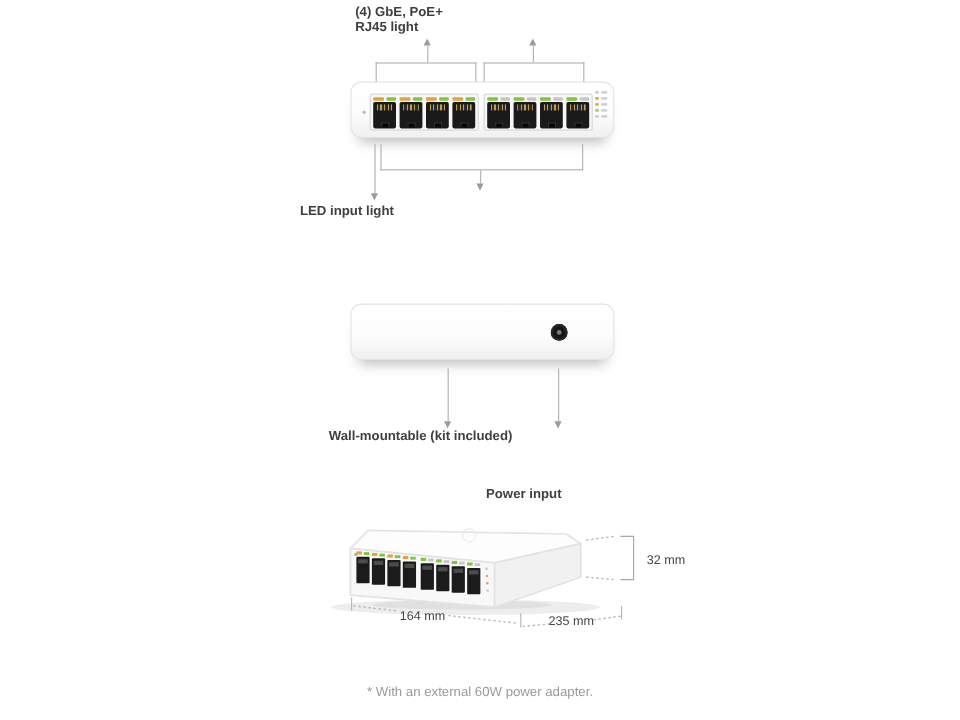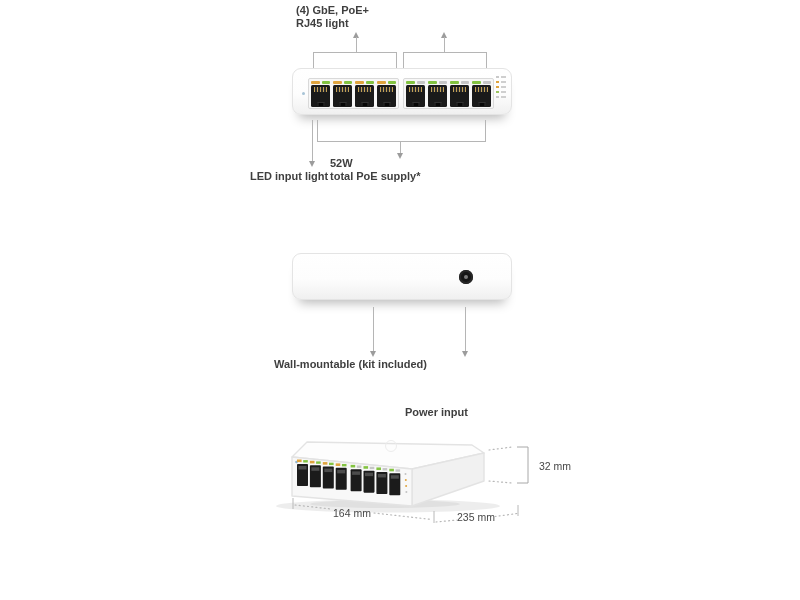--- a/index.html
+++ b/index.html
@@ -184,24 +184,20 @@
 
   <div class="abs vline" style="left:311.5px; top:120px; height:41px;"></div>
   <div class="abs arrow-down" style="left:309px; top:161px;"></div>
   <div class="abs callout" style="left:250px; top:170px; width:120px;">
     <div>LED input light</div>
   </div>
 
   <div class="abs bracket-up" style="left:317px; top:120px; width:169px; height:22px;"></div>
   <div class="abs vline" style="left:399.5px; top:142px; height:11px;"></div>
   <div class="abs arrow-down" style="left:397px; top:153px;"></div>
-  <div class="abs callout" style="left:330px; top:157px; width:140px;">
-    <div>52W</div>
-    <div>total PoE supply*</div>
-  </div>
 
   <div class="device" style="left:292px; top:253px;">
     <div class="power-jack">
         <i></i>
       </div>
   </div>
 
   <div class="abs vline" style="left:372.5px; top:307px; height:44px;"></div>
   <div class="abs arrow-down" style="left:370px; top:351px;"></div>
   <div class="abs callout" style="left:274px; top:358px; width:200px;">
@@ -291,13 +287,14 @@
     <text x="476" y="521" text-anchor="middle">235 mm</text>
     <line x1="495" y1="516.5" x2="517" y2="513.5" stroke="#b8b8b8" stroke-width="1.2" stroke-dasharray="1 3.2" stroke-linecap="round"></line>
     <line x1="518" y1="505" x2="518" y2="516" stroke="#b8b8b8" stroke-width="1"></line>
 
     <line x1="489" y1="450" x2="512" y2="447" stroke="#b8b8b8" stroke-width="1.2" stroke-dasharray="1 3.2" stroke-linecap="round"></line>
     <line x1="489" y1="481" x2="512" y2="483" stroke="#b8b8b8" stroke-width="1.2" stroke-dasharray="1 3.2" stroke-linecap="round"></line>
     <polyline points="517,447 528,447 528,483 517,483" fill="none" stroke="#a8a8a8" stroke-width="1"></polyline>
     <text x="539" y="470" text-anchor="start">32 mm</text>
   </svg>
 
+  <div class="footnote">* With an external 60W power adapter.</div>
 </div>
 
 </body></html>

